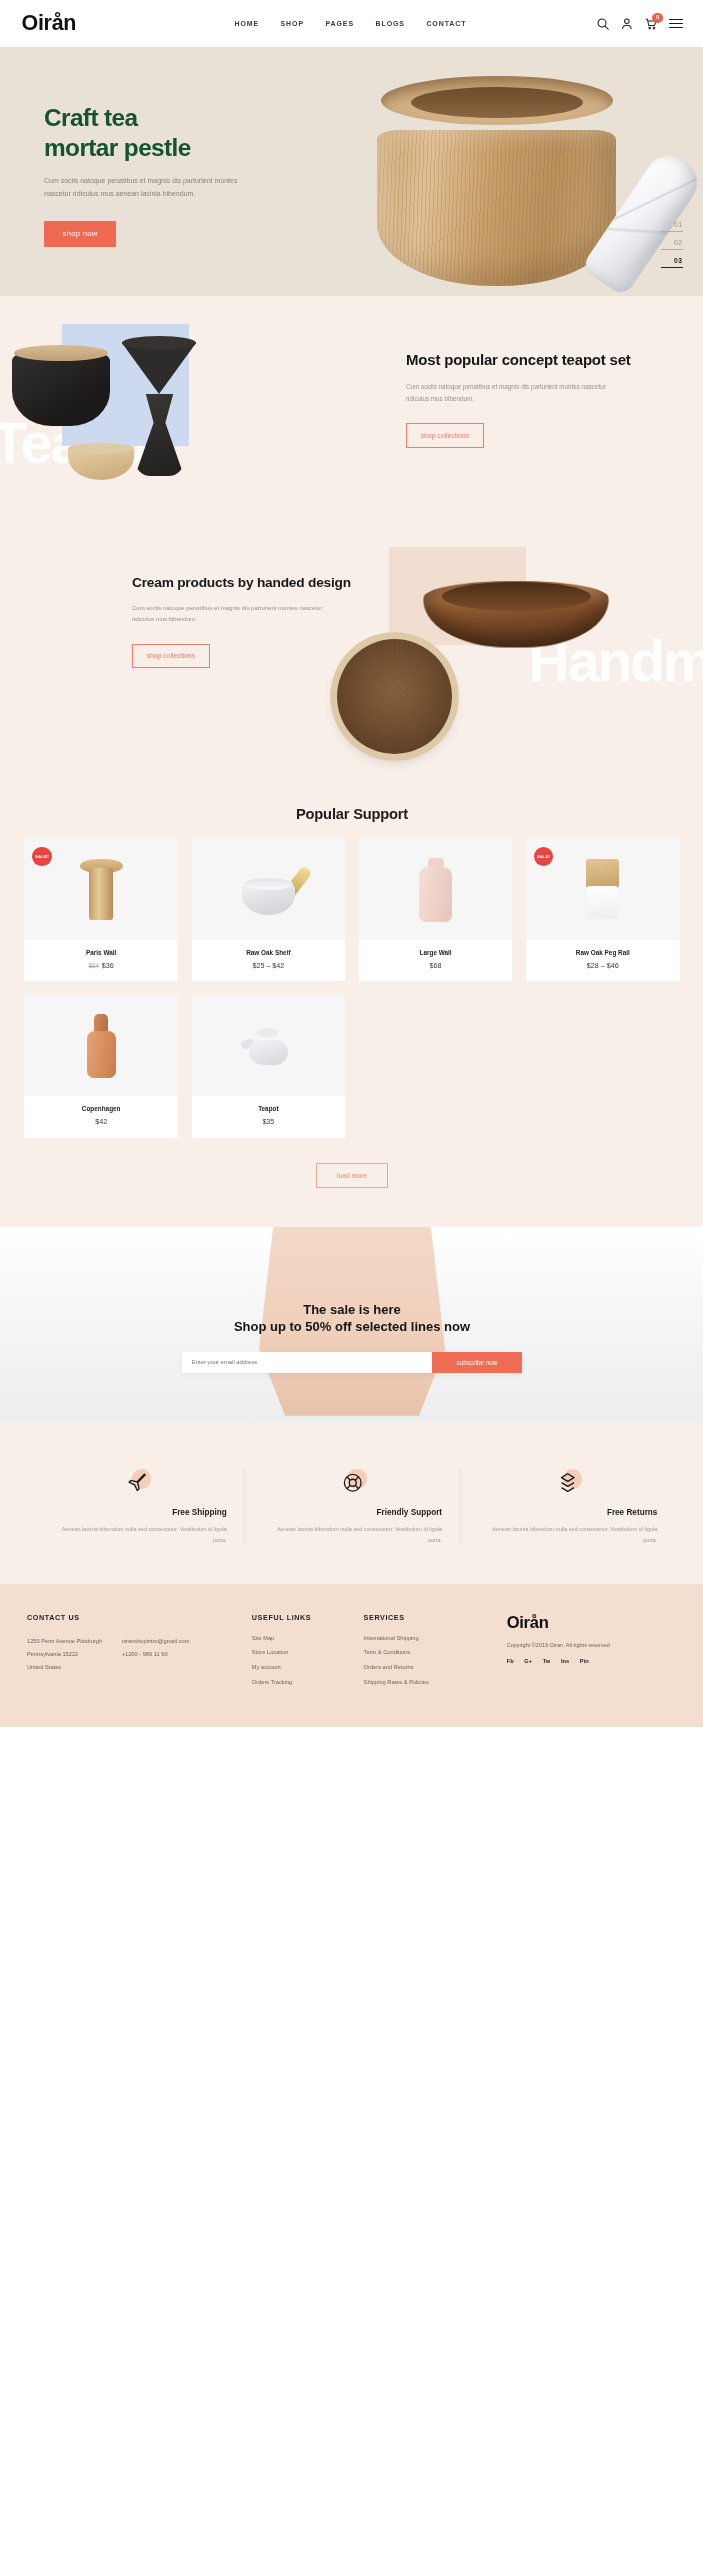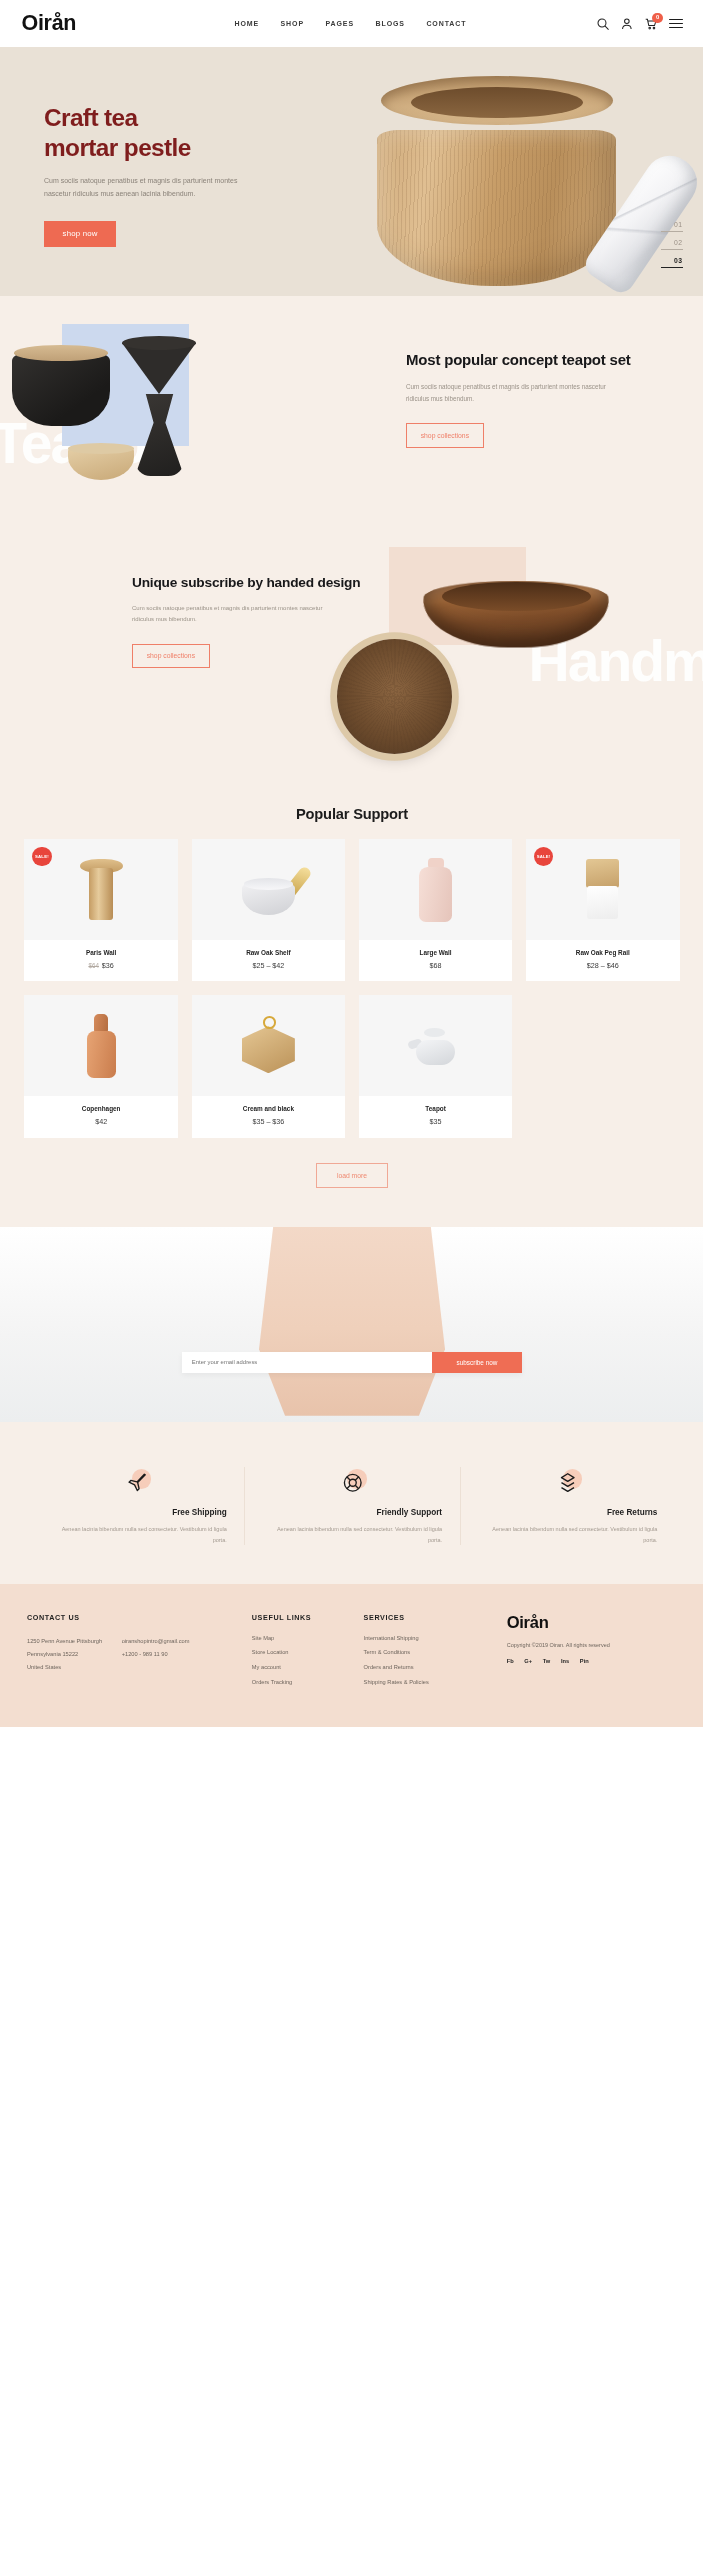--- a/index.html
+++ b/index.html
@@ -45,21 +45,21 @@
   .burger span { display:block; height:1.6px; background:#1c1c1c; border-radius:1px; }
 
   
   .hero {
     position:relative; height:249px; background:#e9e1d6;
     overflow:hidden;
   }
   .hero-inner { position:relative; padding:56px 0 0 44px; width:322px; z-index:3; }
   .hero h1 {
     font-size:24.4px; font-weight:700; line-height:1.22; letter-spacing:-0.6px;
-    color:#7f1d1d;
+    color:#14532d;
   }
   .hero p {
     margin-top:12.7px; font-size:7px; line-height:1.85; color:#8a8279;
     max-width:215px;
   }
   .btn-solid {
     display:inline-block; margin-top:19.5px;
     background:#ee6a52; color:#fff;
     font-size:7.8px; padding:8.8px 18.6px; border:none; cursor:pointer;
     letter-spacing:0.2px;
@@ -440,21 +440,21 @@
 
   <section class="sec-hand">
     <div class="watermark wm-hand">Handm</div>
     <div class="peach-block"></div>
     <div>
       <div class="boat-bowl"></div>
       <div class="boat-inner"></div>
       <div class="round-bowl"></div>
     </div>
     <div class="hd-copy">
-      <h2>Unique subscribe by handed design</h2>
+      <h2>Cream products by handed design</h2>
       <p>Cum sociis natoque penatibus et magnis dis parturient montes nascetur ridiculus mus bibendum.</p>
       <button class="btn-outline">shop collections</button>
     </div>
   </section>
 
   <section class="sec-products">
     <h2 class="sec-title">Popular Support</h2>
 
     <div class="grid">
 
@@ -521,32 +521,20 @@
               <i class="n"></i>
               <i class="b"></i>
             </span>
         </div>
         <div class="card-body">
           <div class="card-title">Copenhagen</div>
           <div class="card-price">$42</div>
         </div>
       </div>
 
-      <div class="card">
-        <div class="card-media">
-          <span class="pi pi-hex">
-              <i class="h"></i>
-              <i class="ring"></i>
-            </span>
-        </div>
-        <div class="card-body">
-          <div class="card-title">Cream and black</div>
-          <div class="card-price">$35 – $36</div>
-        </div>
-      </div>
 
 
       <div class="card">
         <div class="card-media">
           <span class="pi pi-teapot">
               <i class="spout"></i>
               <i class="b"></i>
               <i class="lid"></i>
             </span>
         </div>
@@ -558,20 +546,26 @@
 
     </div>
 
     <div class="loadmore-wrap">
       <button class="btn-loadmore">load more</button>
     </div>
   </section>
 
   <section class="sec-sale">
     <div class="sale-bag"></div>
+    <div class="sale-copy">
+      <h2>
+        <span>The sale is here</span><br>
+        <span>Shop up to 50% off selected lines now</span>
+      </h2>
+    </div>
     <form class="newsletter">
       <input type="text" placeholder="Enter your email address" style="">
       <button type="submit">subscribe now</button>
     </form>
   </section>
 
   <section class="sec-features">
     <div class="feature">
       <div class="feat-icon">
         <svg width="21.5" height="21.5" viewBox="0 0 24 24" fill="none" stroke="#1b1b1b" stroke-width="1.5" stroke-linejoin="round">

